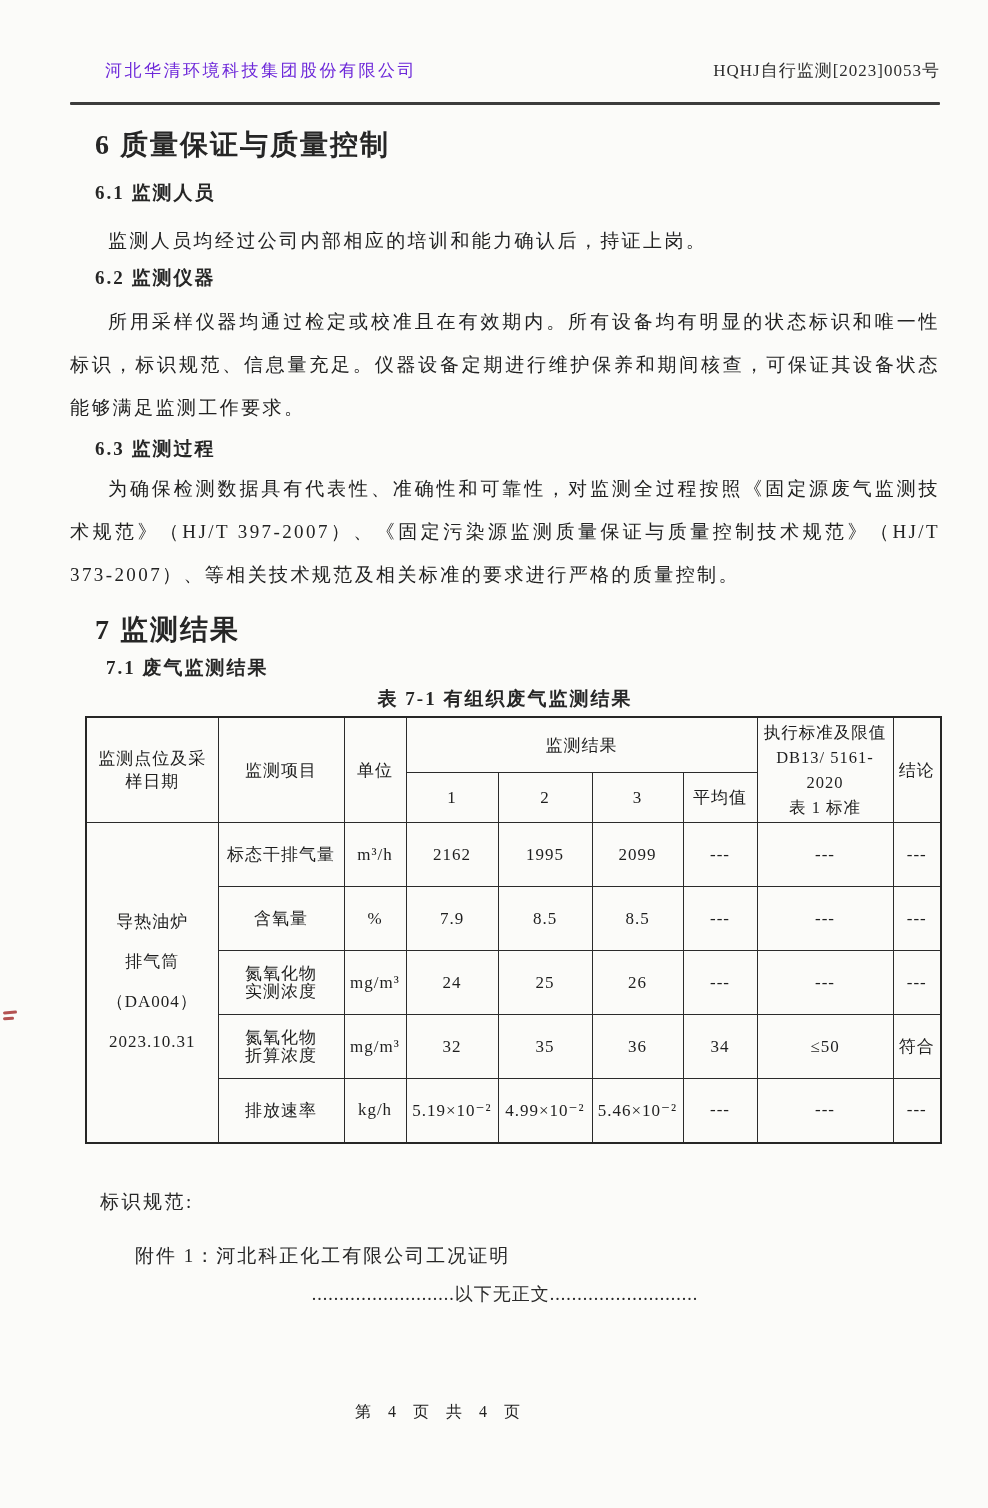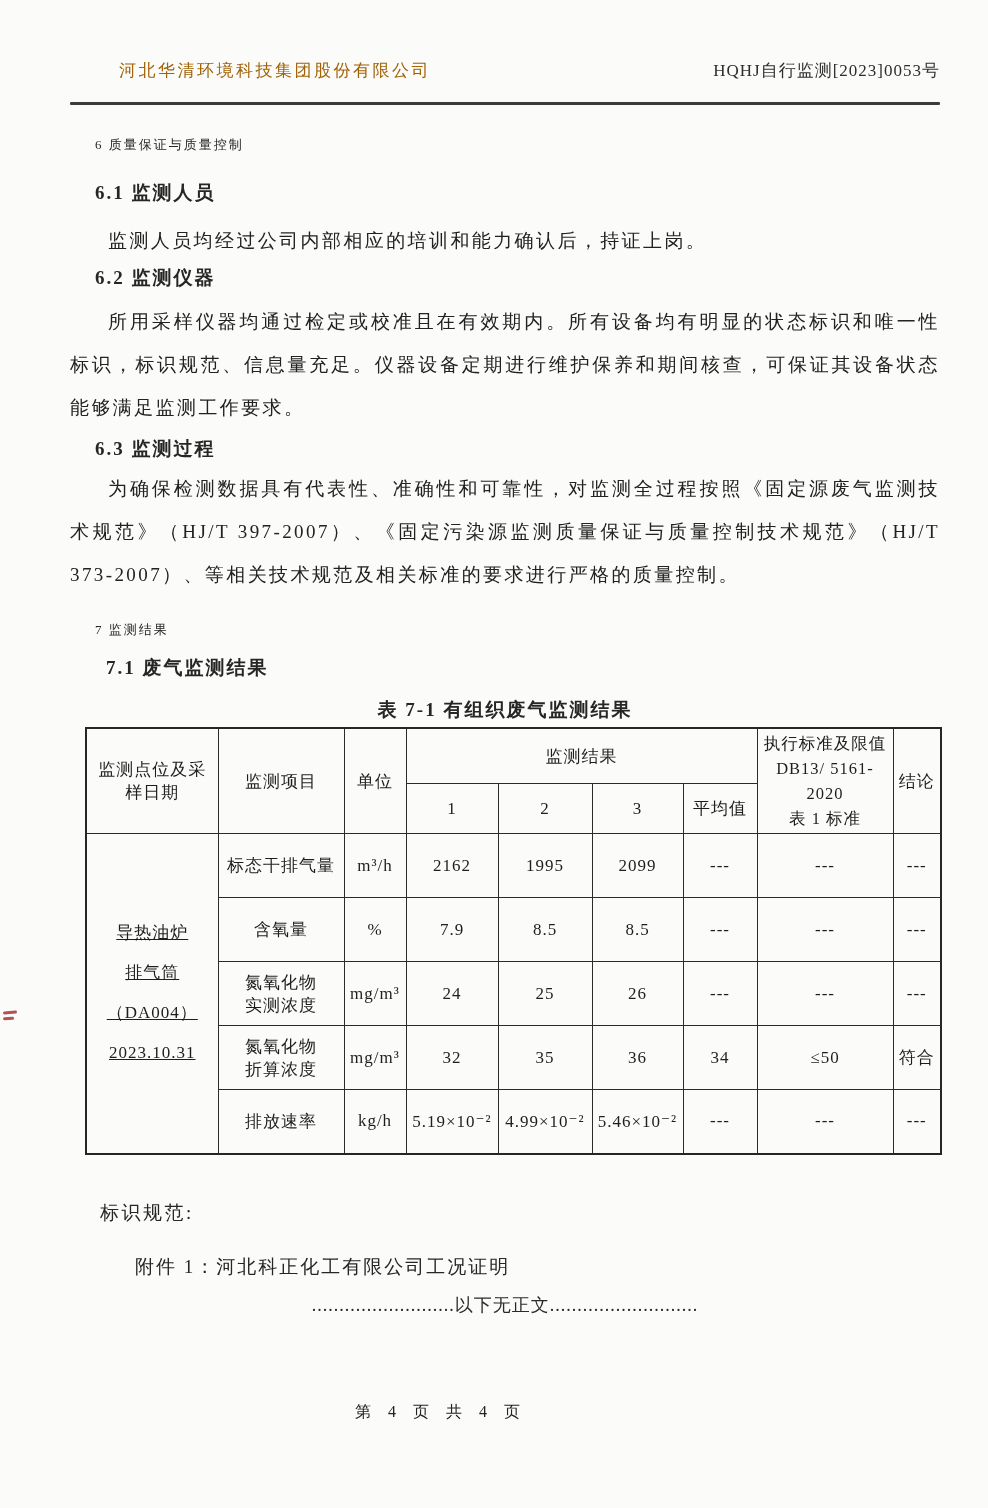--- a/index.html
+++ b/index.html
@@ -10,56 +10,56 @@
     height: 1508px;
     margin: 0 auto;
     background: #fbfbf9;
     color: #262626;
     font-family: "Liberation Serif", "DejaVu Serif", serif;
     padding: 58px 48px 0 70px;
     overflow: hidden;
   }
   
   .hdr { display: flex; justify-content: space-between; align-items: flex-end; height: 24px; }
-  .hdr .company { font-size: 17px; letter-spacing: 2.5px; margin-left: 49px; color: #a16207; }
+  .hdr .company { font-size: 17px; letter-spacing: 2.5px; margin-left: 35px; color: #6d28d9; }
   .hdr .docno { font-size: 17px; letter-spacing: 1px; color: #2e2e2e; }
   .hdr-rule { margin-top: 20px; height: 3px; background: #3c3c3c; border-radius: 1px; }
   
-  .h1 { font-size: 13px; font-weight: normal; letter-spacing: 2px; margin: 26px 0 0 25px; line-height: 28px; }
+  .h1 { font-size: 28px; font-weight: bold; letter-spacing: 2px; margin: 26px 0 0 25px; line-height: 28px; }
   .h2 { font-size: 19px; font-weight: bold; letter-spacing: 2px; margin: 20px 0 0 25px; line-height: 28px; }
   .h2.tight { margin-top: 2px; }
   .h2.m6 { margin-top: 6px; }
   .h2.m10 { margin-top: 10px; margin-left: 36px; }
   
   .para {
     font-size: 19px; line-height: 43px; letter-spacing: 2.4px;
     text-align: justify; text-indent: 2em; margin-top: 12px; color: #222;
   }
   .para.m8 { margin-top: 8px; }
   .para.m4 { margin-top: 4px; }
   
-  .tbl-caption { text-align: center; font-size: 19px; font-weight: bold; letter-spacing: 2px; margin-top: 15px; line-height: 26px; }
+  .tbl-caption { text-align: center; font-size: 19px; font-weight: bold; letter-spacing: 2px; margin-top: 4px; line-height: 26px; }
   table.monitor {
     border-collapse: collapse; table-layout: fixed;
     margin: 4px 0 0 15px; width: 855px;
     font-size: 17px; color: #1e1e1e;
   }
   table.monitor td, table.monitor th {
     border: 1.6px solid #2b2b2b;
     text-align: center; vertical-align: middle;
     font-weight: normal; padding: 2px;
     letter-spacing: 1px;
   }
   table.monitor { border: 2.4px solid #262626; }
   .pre { white-space: pre-line; }
   tr.hrow1 td { height: 52px; }
   tr.hrow2 td { height: 46px; }
   tr.brow td { height: 64px; }
-  td.site { line-height: 40px; font-size: 17px; text-decoration: underline; }
-  td.two-line { line-height: 23px; }
+  td.site { line-height: 40px; font-size: 17px; }
+  td.two-line { line-height: 18px; }
   td.std-hdr { line-height: 25px; font-size: 16.5px; margin-top: 20px; }
   
   .attach-intro { font-size: 19px; letter-spacing: 2.5px; margin: 44px 0 0 30px; line-height: 28px; }
   .attach-item { font-size: 19px; letter-spacing: 2px; margin: 26px 0 0 65px; line-height: 28px; }
   .end-line { font-size: 18px; letter-spacing: 1px; margin-top: 10px; text-align: center; line-height: 28px; color: #2a2a2a; }
   
   .footer {
     position: absolute; left: 0; top: 1402px; width: 878px;
     text-align: center; font-size: 16px; letter-spacing: 3px; word-spacing: 7px; color: #222;
   }

